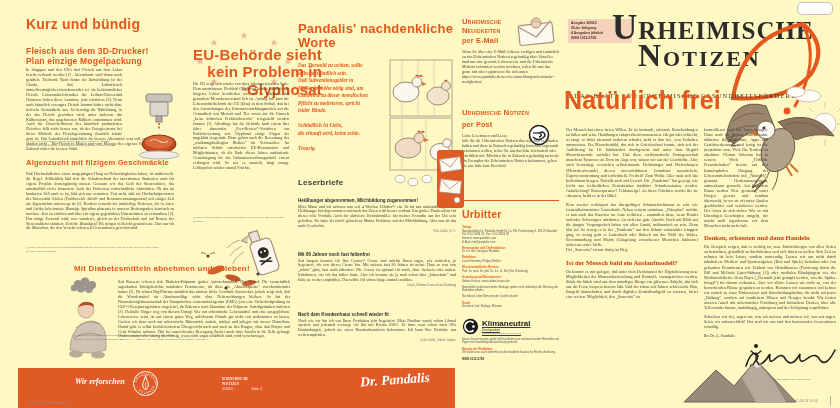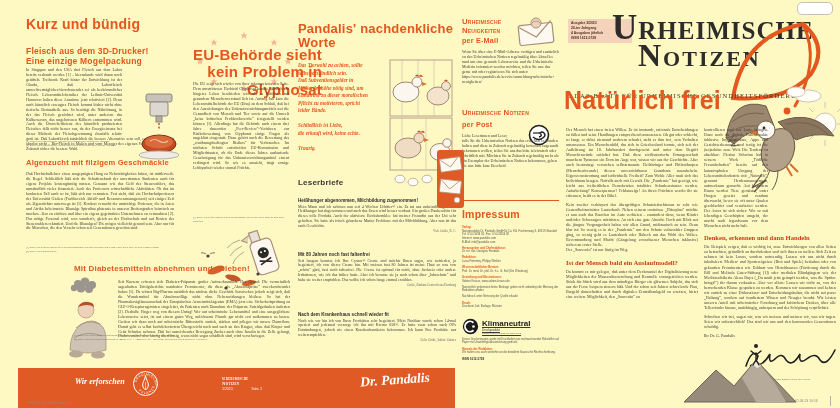--- a/index.html
+++ b/index.html
@@ -22,21 +22,21 @@
   svg{display:block;overflow:visible;}
 </style>
 </head>
 <body>
 
 <div class="sheet">
 
   <div class="abs h-sec" style="left:26px;top:16px;font-size:14px;">Kurz und bündig</div>
 
   <div class="abs h-sec pre" style="left:26px;top:47px;font-size:8.5px;line-height:1.15;">Fleisch aus dem 3D-Drucker!
-Eine einzige Mogelpackung</div>
+Plan einzige Mogelpackung</div>
   <div class="abs body-t" style="left:26px;top:68px;width:148px;">
     <span style="float:right;width:50px;height:40px;margin:26px 0 0 2px;"></span>
     <span>In Singapur und den USA darf Fleisch aus dem Labor bereits verkauft werden [1] – hierzulande wird daran noch getüftelt. Treibende Kraft hinter der Entwicklung ist der Glaube, daß Laborfleisch umweltverträglicher/tierschonender sei als herkömmliches Fleisch. Lebensmittelchemiker der Leibniz-Universität Hannover haben diese Annahme jetzt relativiert [2]. Denn auch künstlich erzeugtes Fleisch kommt bisher nicht ohne tierische Bestandteile aus. So benötigt die Nährlösung, in der das Fleisch gezüchtet wird, unter anderem das Kälberserum, das ungeborenen Kälbern entnommen wird. Auch die Umwelteffizienz des künstlich produzierten Fleisches fällt nicht besser aus, da der Energieeinsatz bei dieser Methode der Fleischgewinnung ebenfalls relativ groß ist. Daß Laborfleisch tatsächlich die bessere Alternative sein soll, erscheint uns damit absolut nicht – Bio-Fleisch in Maßen und vom Metzger des eigenen Vertrauens ist auch in Zukunft sicher die bessere Wahl.</span>
   </div>
 
   <svg class="abs" style="left:128px;top:92px;" width="60" height="80" viewBox="0 0 60 80">
     <rect x="18" y="2" width="26" height="8" rx="2" fill="#c7c2ba" stroke="#8f887e" stroke-width="1"></rect>
     <rect x="22" y="10" width="18" height="14" rx="2" fill="#dcd8d1" stroke="#8f887e" stroke-width="1"></rect>
     <rect x="28" y="24" width="6" height="6" fill="#b3ada3" stroke="#8f887e" stroke-width="1"></rect>
     <path d="M31 31 L31 38" stroke="#b0522a" stroke-width="1.4" stroke-dasharray="2 1.6"></path>
@@ -229,21 +229,21 @@
   <svg class="abs" style="left:436px;top:148px;" width="30" height="64" viewBox="0 0 30 64">
     <rect x="1" y="2" width="27" height="58" rx="3" fill="#e05a26"></rect>
     <rect x="4" y="10" width="21" height="13" rx="1" fill="#fdf8f0" stroke="#b08f72" stroke-width=".8" transform="rotate(-8 14 16)"></rect>
     <path d="M5 11 L14 19 L24 9" stroke="#b08f72" stroke-width=".8" fill="none" transform="rotate(-8 14 16)"></path>
     <rect x="4" y="32" width="21" height="13" rx="1" fill="#fdf8f0" stroke="#b08f72" stroke-width=".8" transform="rotate(6 14 38)"></rect>
     <path d="M5 33 L14 41 L24 31" stroke="#b08f72" stroke-width=".8" fill="none" transform="rotate(6 14 38)"></path>
     <circle cx="21" cy="52" r="3" fill="#fdf8f0" stroke="#b08f72" stroke-width=".8"></circle>
   </svg>
 
   <div class="abs" style="left:462px;top:200px;width:97px;height:1px;background:#e4571e;"></div>
-  <div class="abs h-sec" style="left:462px;top:208px;font-size:10.5px;">Impressum</div>
+  <div class="abs h-sec" style="left:462px;top:208px;font-size:10.5px;">Urbitter</div>
   <div class="abs" style="left:462px;top:226px;width:97px;">
     <div class="imp-label">Verlag:</div>
     <div class="imp-text pre">Naturprodukte Dr. Pandalis GmbH &amp; Co. KG, Füchtenweg 3, 49219 Glandorf
 Tel: 0 54 26/34 81, Fax: 0 54 26/34 82
 Internet: www.pandalis.com
 E-Mail: info@pandalis.com</div>
     <div class="imp-label">Herausgeber und Chefredakteur:</div>
     <div class="imp-text">Dr. rer. nat. Georgios Pandalis</div>
     <div class="imp-label">Redaktion:</div>
     <div class="imp-text">Luisa Fintentey, Philipp Winkler</div>

